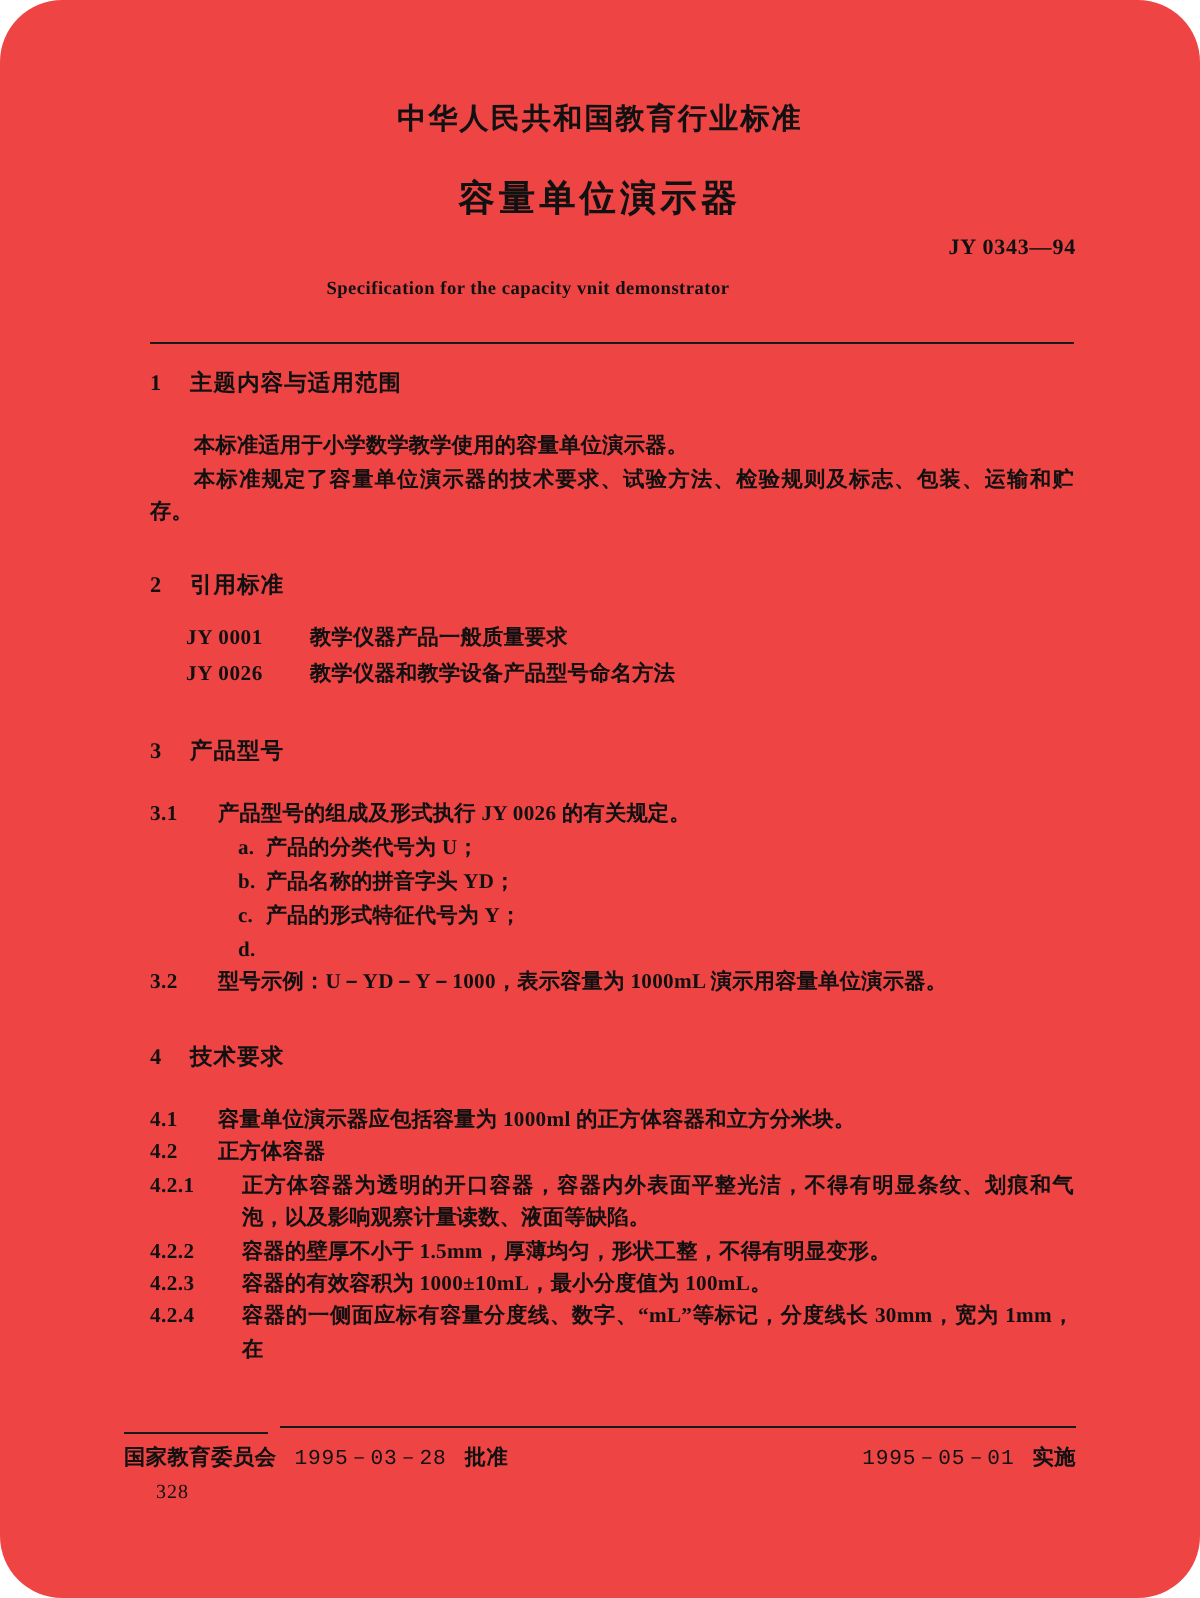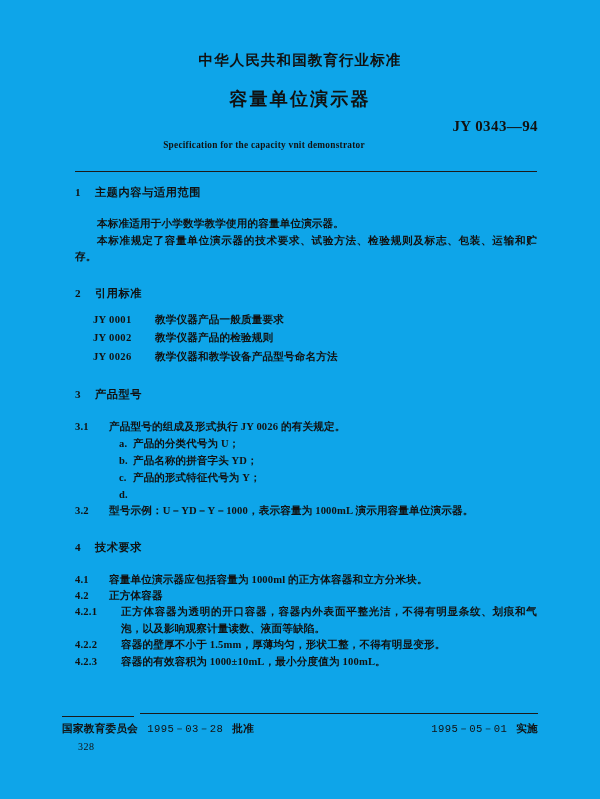--- a/index.html
+++ b/index.html
@@ -14,21 +14,22 @@
     font-family: "Liberation Serif", "DejaVu Serif", serif;
     color: #111111;
     overflow: hidden;
   }
 
   .page {
     position: absolute;
     left: 0; top: 0;
     width: 600px;
     height: 799px;
-    background: #0ea5e9;
+    background: #ef4444;
+    border-radius: 31px;
   }
 
   
   .header-block {
     position: absolute;
     left: 0;
     top: 52px;
     width: 600px;
     text-align: center;
   }
@@ -46,21 +47,21 @@
     line-height: 1.2;
   }
   .std-number {
     position: absolute;
     left: 0;
     top: 118px;
     width: 600px;
     text-align: right;
     padding-right: 62px;
     box-sizing: border-box;
-    font-size: 15px;
+    font-size: 11px;
     font-weight: bold;
     font-family: "Liberation Serif", serif;
     letter-spacing: 0.4px;
   }
   .doc-subtitle-en {
     position: absolute;
     left: 0;
     top: 140px;
     width: 528px;
     text-align: center;
@@ -253,24 +254,20 @@
 
     <div class="sec-heading">
       <span class="num">2</span><span>引用标准</span>
     </div>
     <ul class="ref-list">
       <li>
         <span class="ref-code">JY  0001</span>
         <span>教学仪器产品一般质量要求</span>
       </li>
       <li>
-        <span class="ref-code">JY  0002</span>
-        <span>教学仪器产品的检验规则</span>
-      </li>
-      <li>
         <span class="ref-code">JY  0026</span>
         <span>教学仪器和教学设备产品型号命名方法</span>
       </li>
     </ul>
 
     <div class="gap-l"></div>
 
     <div class="sec-heading">
       <span class="num">3</span><span>产品型号</span>
     </div>
@@ -323,20 +320,24 @@
       <span class="cnum wide">4.2.1</span>
       <span class="ctext">正方体容器为透明的开口容器，容器内外表面平整光洁，不得有明显条纹、划痕和气泡，以及影响观察计量读数、液面等缺陷。</span>
     </div>
     <div class="clause">
       <span class="cnum wide">4.2.2</span>
       <span class="ctext">容器的壁厚不小于 1.5mm，厚薄均匀，形状工整，不得有明显变形。</span>
     </div>
     <div class="clause">
       <span class="cnum wide">4.2.3</span>
       <span class="ctext">容器的有效容积为 1000±10mL，最小分度值为 100mL。</span>
+    </div>
+    <div class="clause">
+      <span class="cnum wide">4.2.4</span>
+      <span class="ctext">容器的一侧面应标有容量分度线、数字、“mL”等标记，分度线长 30mm，宽为 1mm，在</span>
     </div>
 
   </div>
 
   <div class="rule-bottom-short"></div>
   <div class="rule-bottom"></div>
 
   <div class="footer">
     <div class="left-grp">
       <span>国家教育委员会</span>

